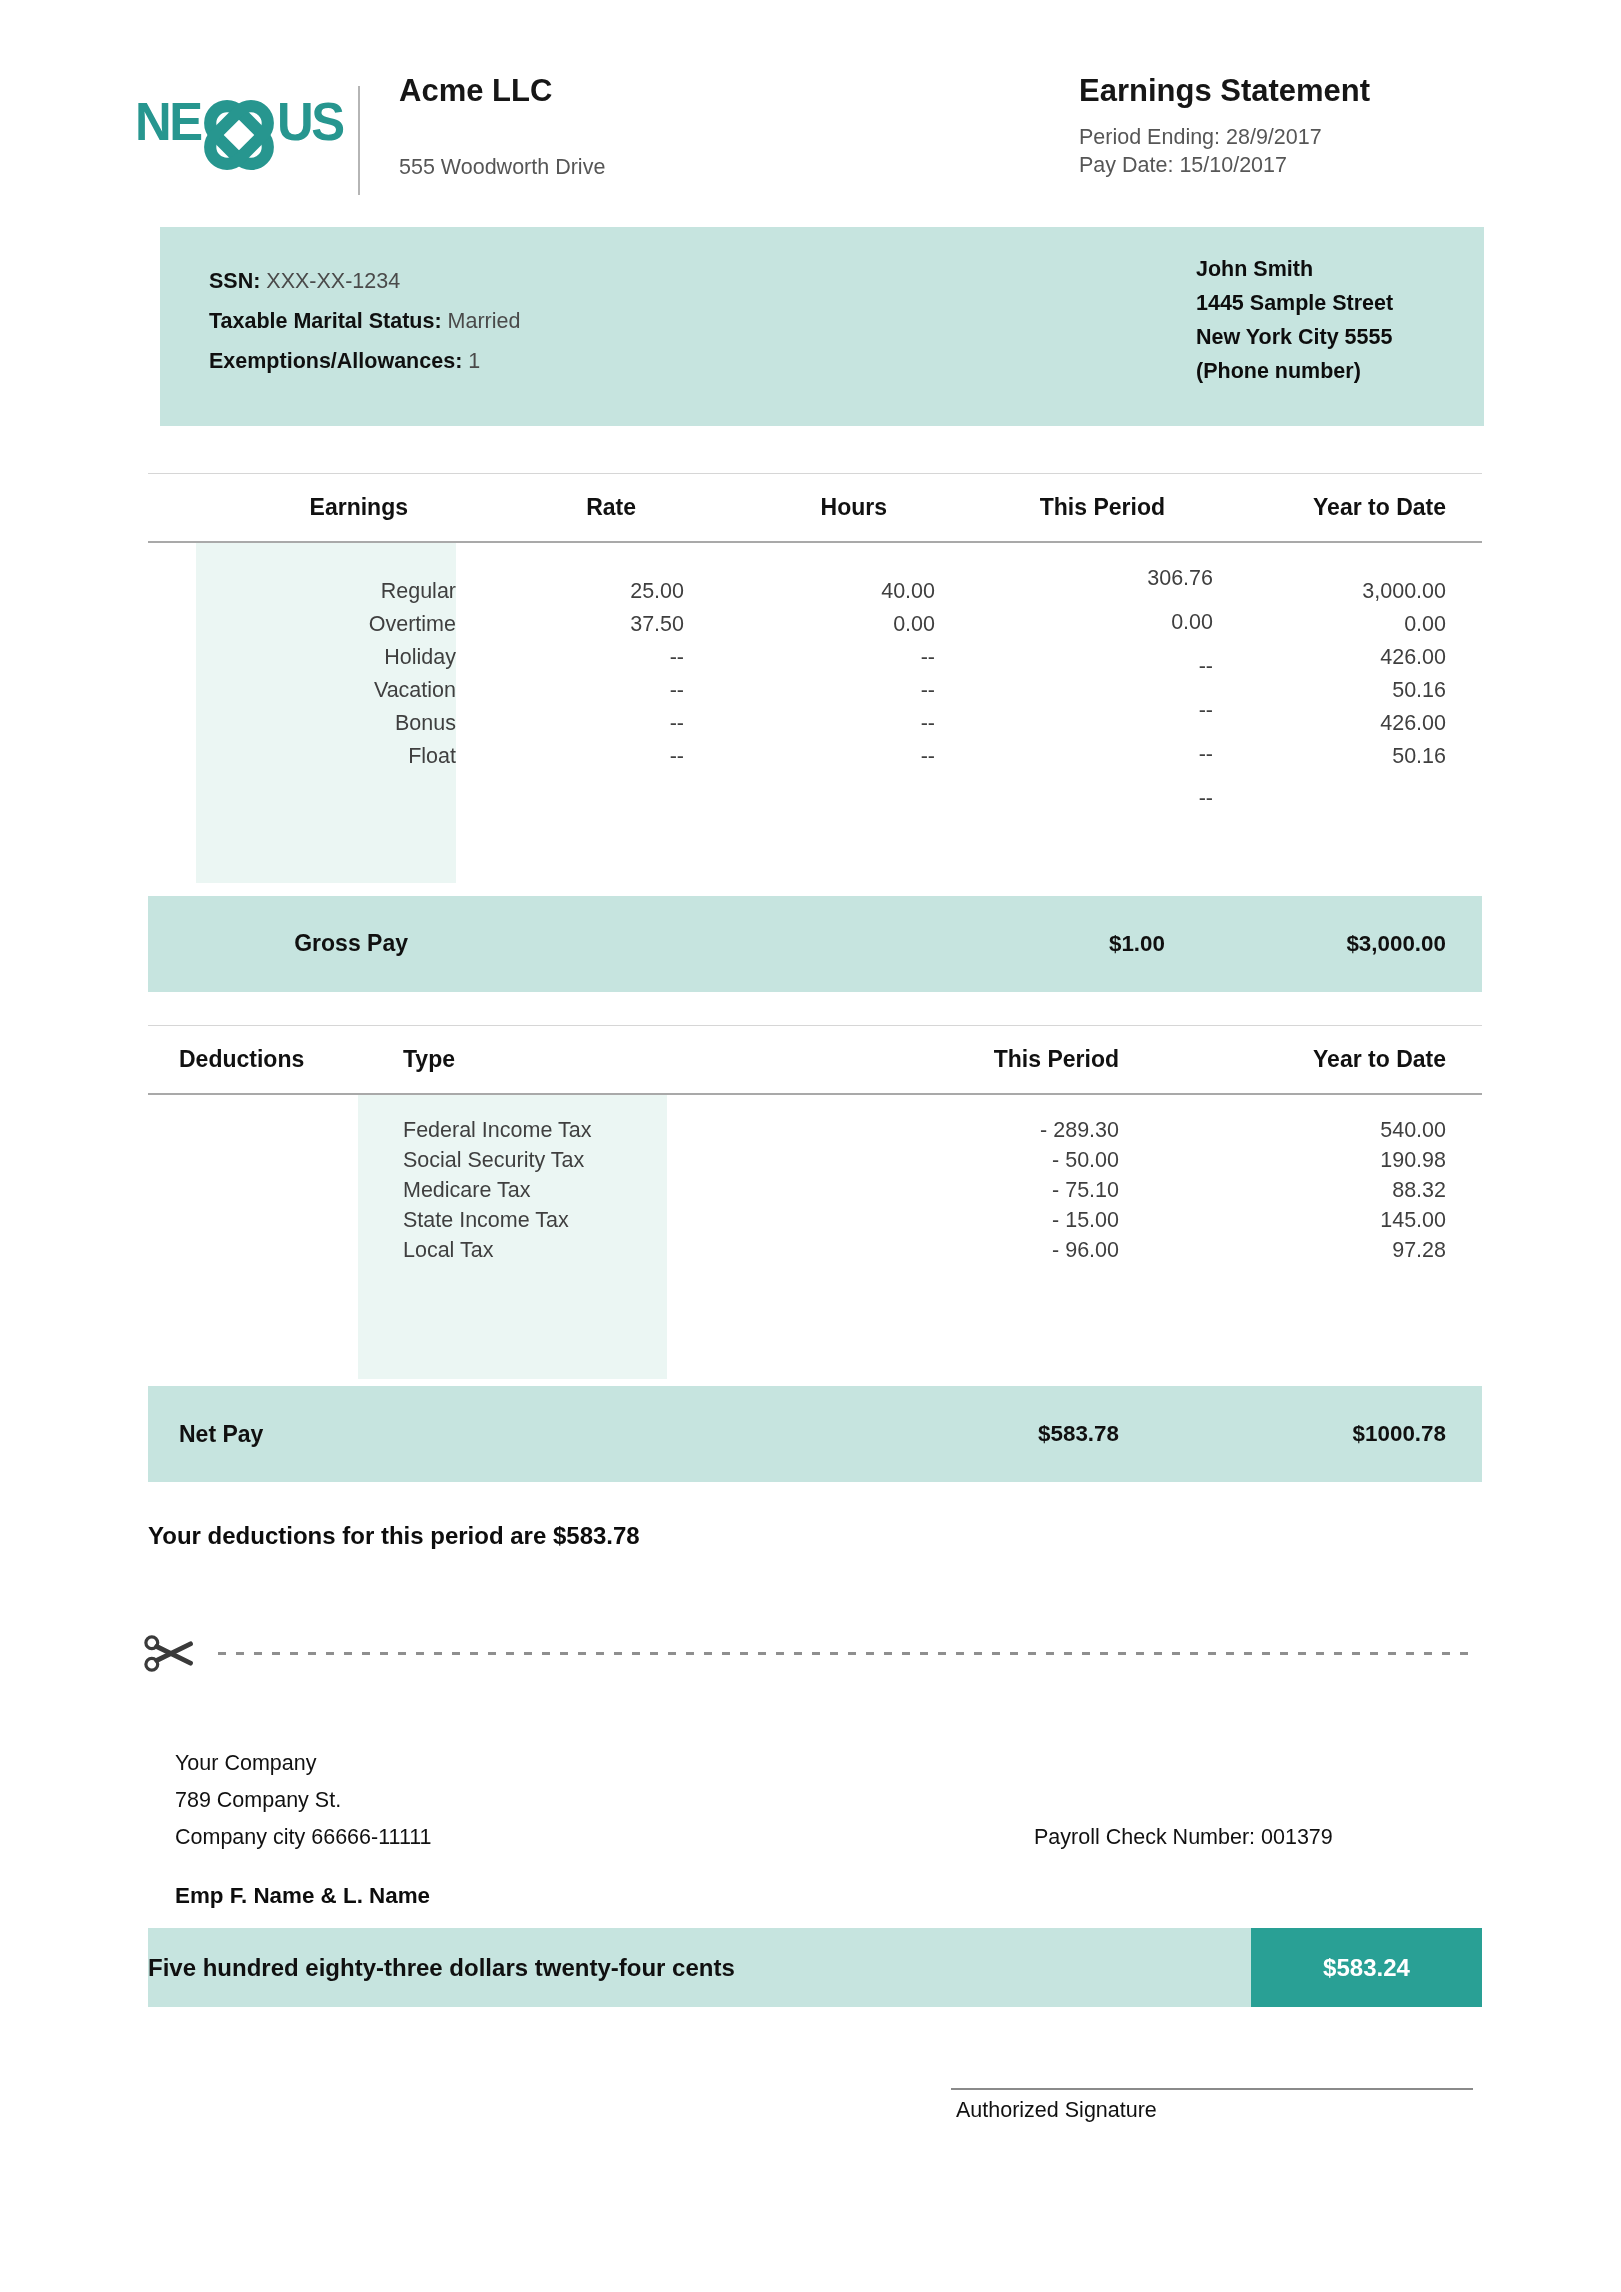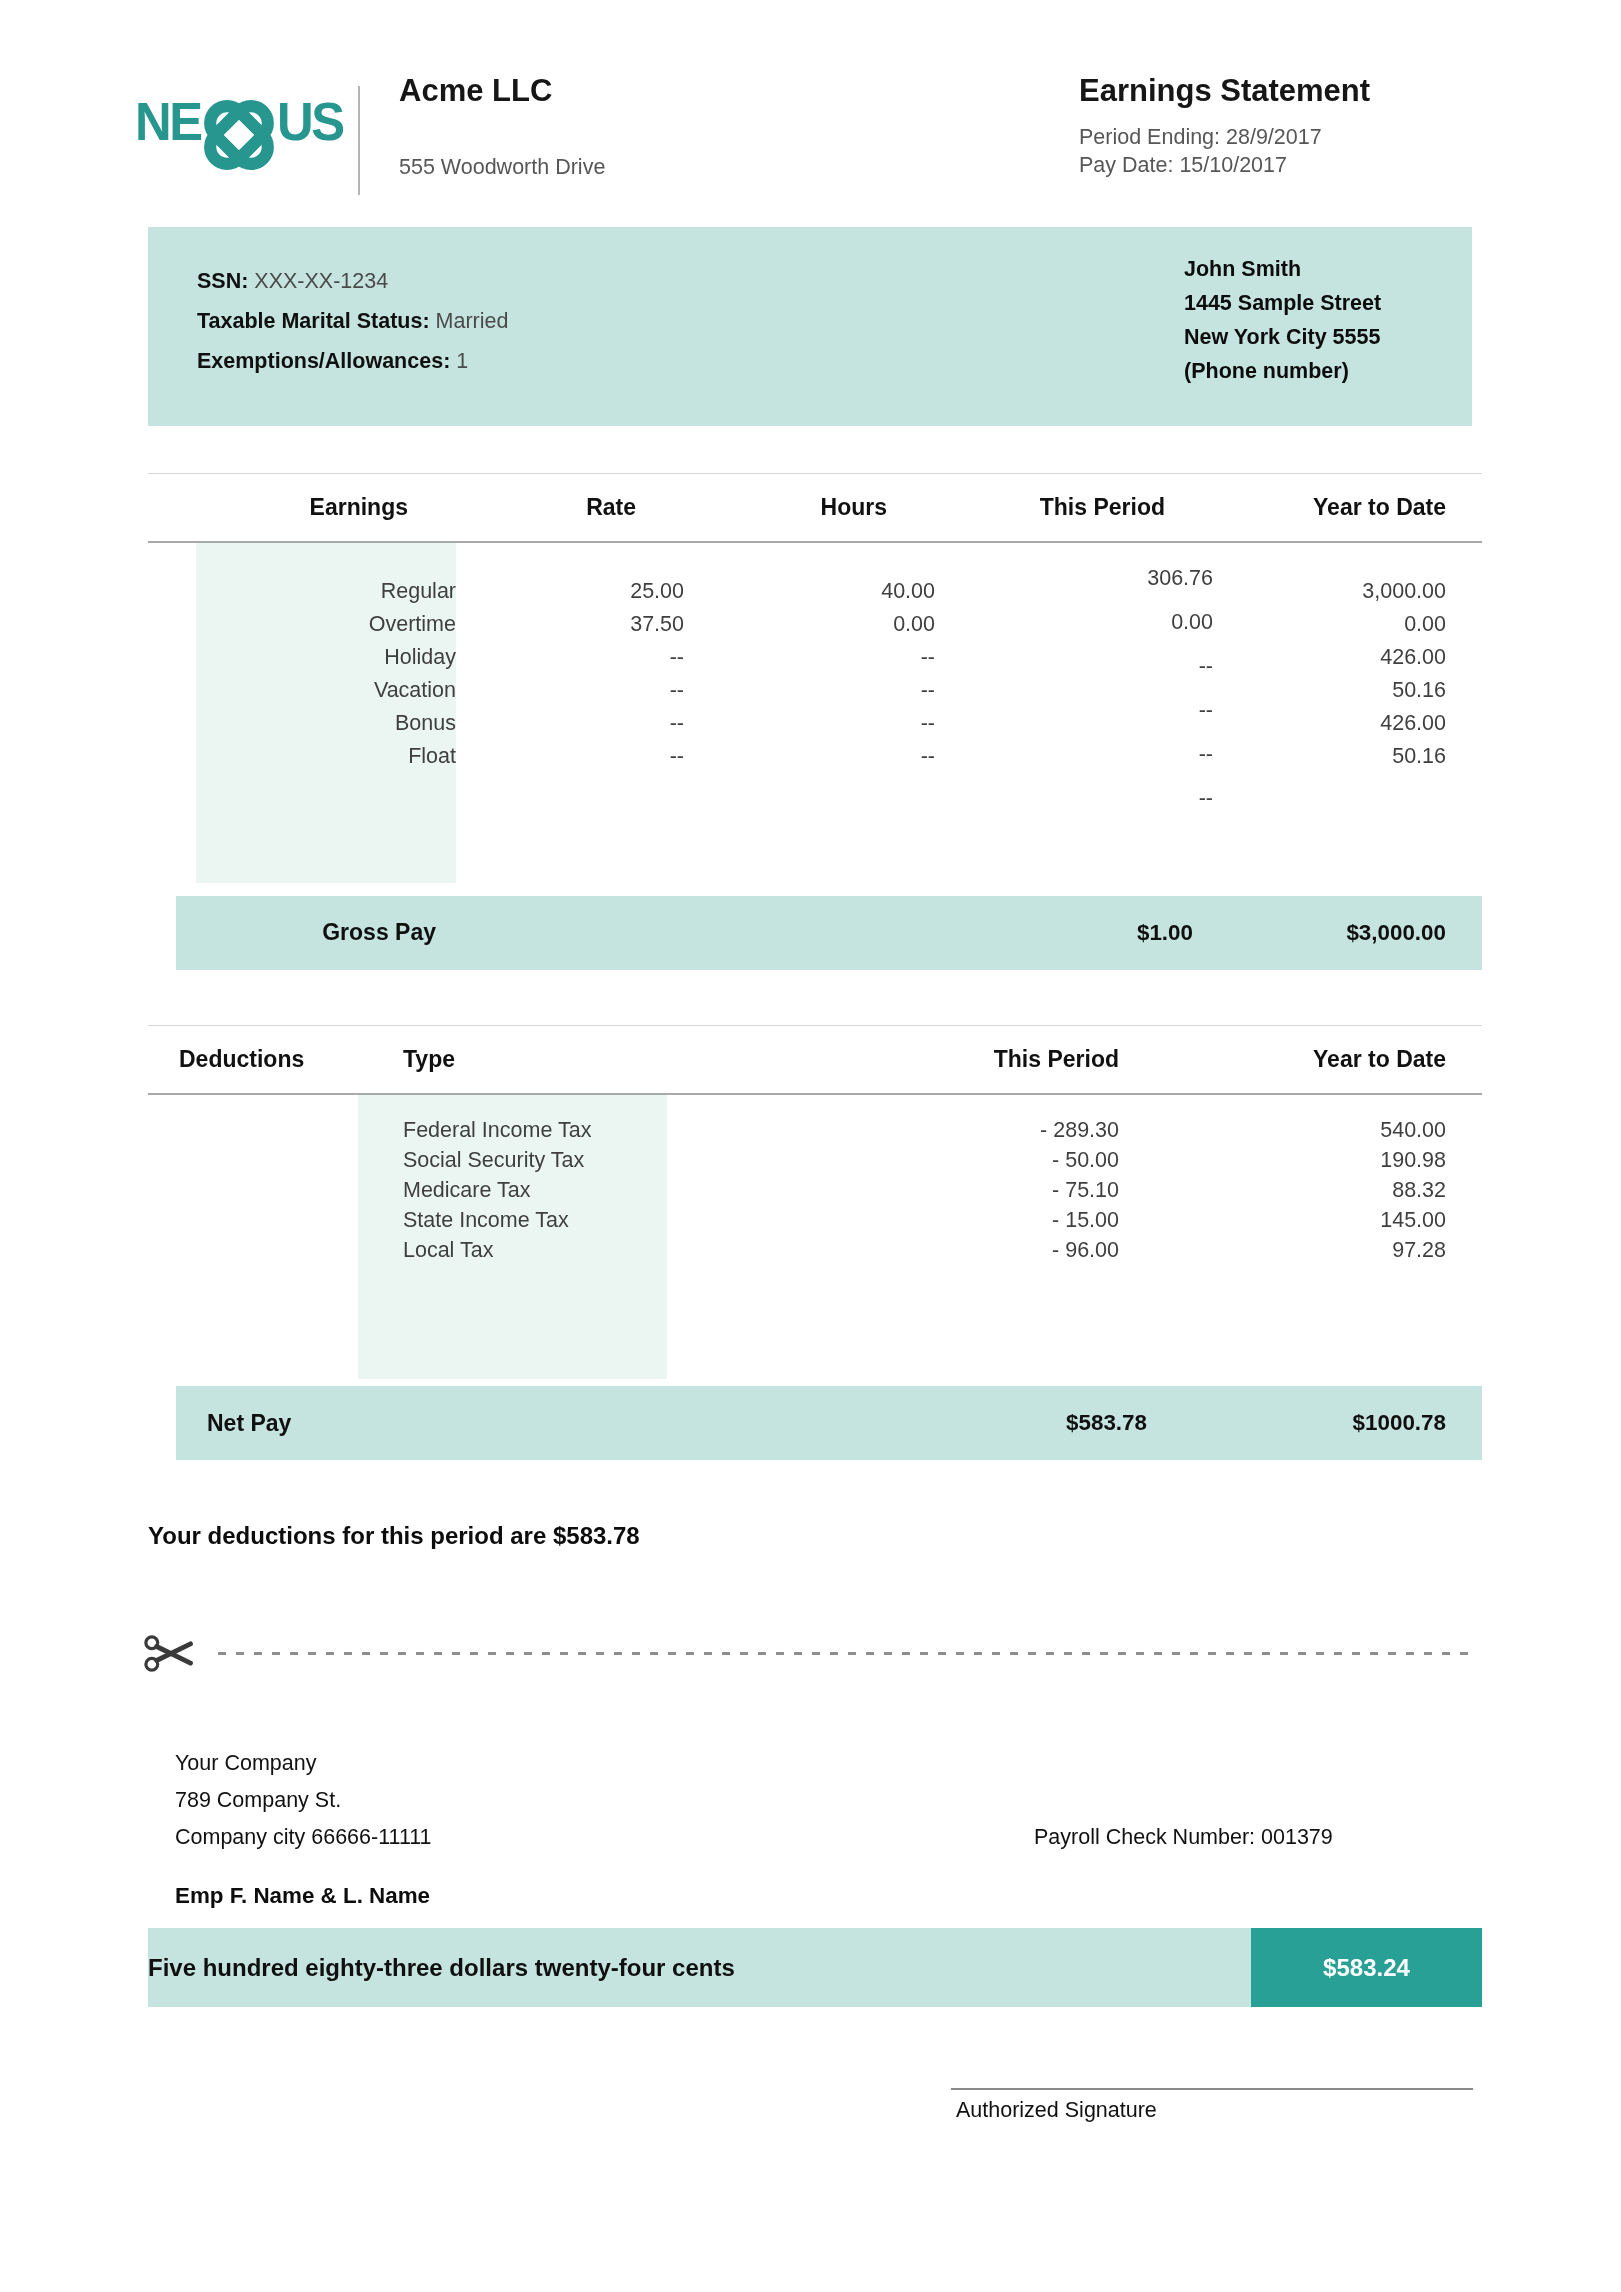--- a/index.html
+++ b/index.html
@@ -21,21 +21,21 @@
   .logo svg{margin:0 -9px;}
   .hdr-divider{position:absolute;left:358px;top:86px;width:1.8px;height:109px;background:#b5b5b5;}
   .company-block{position:absolute;left:399px;top:73px;}
   .company-name{font-size:31px;font-weight:bold;color:#161616;margin-bottom:14.3px;}
   .addr-line{font-size:21.5px;color:#565656;line-height:28px;white-space:pre-wrap;margin-top:44px;}
   .stmt-block{position:absolute;left:1079px;top:73px;}
   .stmt-title{font-size:31px;font-weight:bold;color:#161616;margin-bottom:14.3px;}
   .stmt-line{font-size:21.5px;color:#565656;line-height:28px;}
 
   
-  .info-box{position:absolute;left:148px;top:227px;width:1324px;height:199px;background:var(--teal_light);}
+  .info-box{position:absolute;left:160px;top:227px;width:1324px;height:199px;background:var(--teal_light);}
   .info-left{position:absolute;left:49px;top:34px;}
   .kv{font-size:21.5px;line-height:40px;color:#4a4a4a;}
   .kv b{color:#101010;}
   .info-right{position:absolute;left:1036px;top:25px;font-weight:bold;color:#0d0d0d;font-size:21.5px;line-height:34px;}
 
   
   .tbl{position:absolute;left:148px;width:1334px;}
   .thead{display:flex;align-items:center;height:70px;border-top:1.8px solid var(--line_light);border-bottom:2.7px solid var(--line_dark);font-size:23px;font-weight:bold;color:#111;}
   .num{text-align:right;}
   
@@ -44,21 +44,21 @@
   .c3{width:251px;}
   .c4{width:278px;}
   .c5{flex:1;padding-right:36px;}
   .earn-body{display:flex;min-height:340px;}
   .earn-body .c1{background:var(--tint);padding-top:32px;margin-left:48px;}
   .earn-body .c2,.earn-body .c3,.earn-body .c5{padding-top:32px;}
   .earn-body .c4{padding-top:13px;}
   .cell{font-size:21.5px;color:#3f3f3f;line-height:33px;}
   .earn-body .c4 .cell{line-height:44px;}
   
-  .total-bar{display:flex;align-items:center;height:74px;background:var(--teal_light);margin-top:12.5px;margin-left:28px;}
+  .total-bar{display:flex;align-items:center;height:96px;background:var(--teal_light);margin-top:12.5px;}
   .total-label{font-size:23px;font-weight:bold;color:#101010;}
   .total-val{font-size:22.4px;font-weight:bold;color:#101010;}
   
   .d1{width:210px;padding-left:31px;}
   .d2{width:309px;padding-left:45px;}
   .d3{width:452px;}
   .d4{flex:1;padding-right:36px;}
   .ded-body{display:flex;min-height:284px;}
   .ded-body .d2{background:var(--tint);padding-top:19.7px;}
   .ded-body .d3,.ded-body .d4{padding-top:19.7px;}

